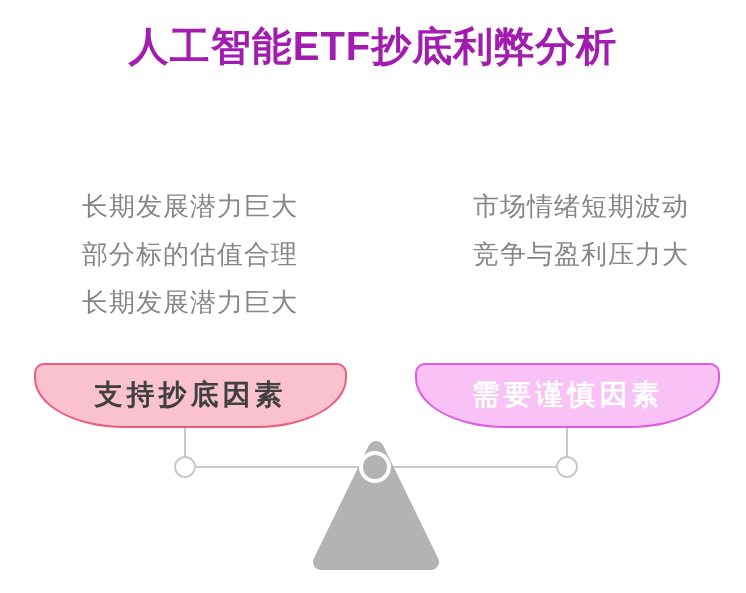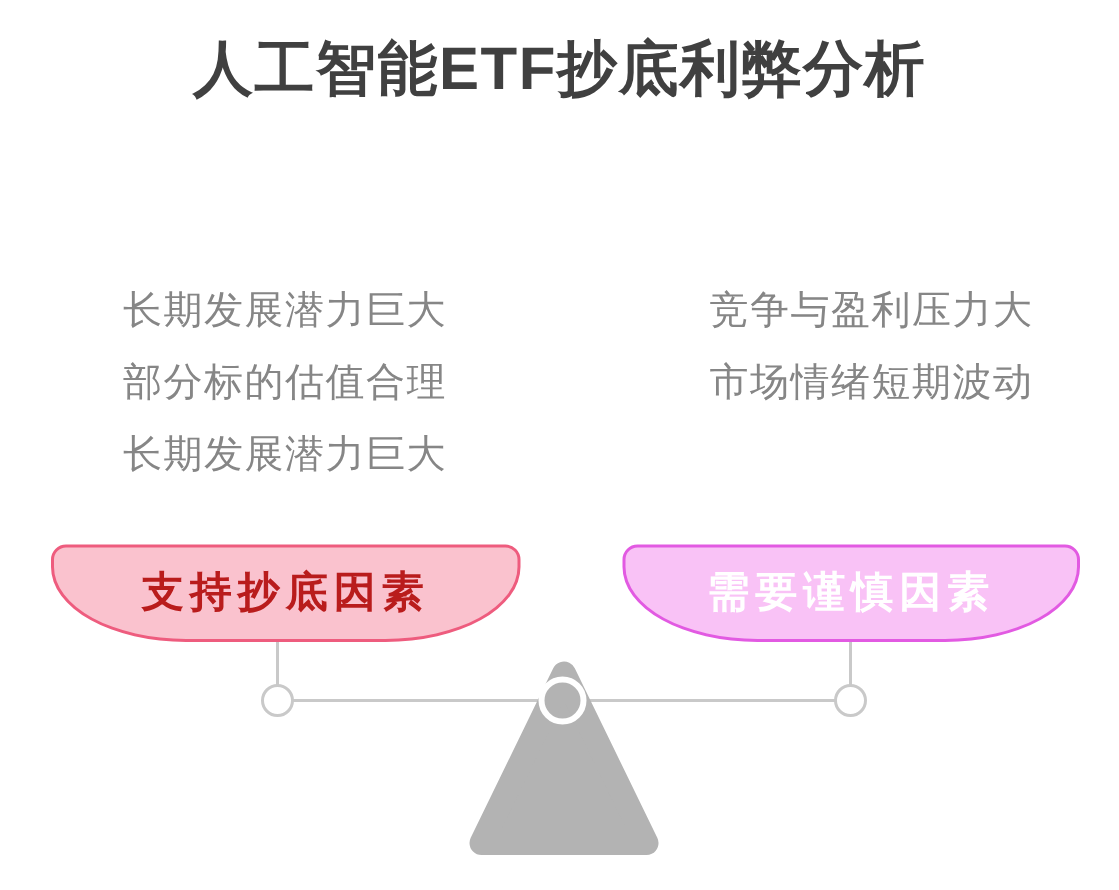--- a/index.html
+++ b/index.html
@@ -96,35 +96,35 @@
     border: 4px solid;
     border-radius: 50%;
     background: transparent;
   }
 </style>
 </head>
 <body>
 
 <div class="canvas">
 
-  <h1 class="title" style="color: #404040;">人工智能ETF抄底利弊分析</h1>
+  <h1 class="title" style="color: #a21caf;">人工智能ETF抄底利弊分析</h1>
 
   <div class="items items-left" style="color: rgb(134, 134, 134);">
     <div class="item">长期发展潜力巨大</div>
     <div class="item">部分标的估值合理</div>
     <div class="item">长期发展潜力巨大</div>
   </div>
 
   <div class="items items-right" style="color: rgb(134, 134, 134);">
+    <div class="item">市场情绪短期波动</div>
     <div class="item">竞争与盈利压力大</div>
-    <div class="item">市场情绪短期波动</div>
   </div>
 
   <div class="pan pan-left" style="background-color: rgb(250, 194, 206); border-color: rgb(238, 92, 126);">
-    <span class="pan-label" style="color: #b91c1c;">支持抄底因素</span>
+    <span class="pan-label" style="color: #404040;">支持抄底因素</span>
   </div>
 
   <div class="pan pan-right" style="background-color: rgb(249, 194, 246); border-color: rgb(226, 90, 226); text-align: center;">
     <span class="pan-label" style="color: rgb(255, 255, 255);">需要谨慎因素</span>
   </div>
 
   <div class="connector connector-left" style="background-color: rgb(201, 201, 201);"></div>
 
   <div class="connector connector-right" style="background-color: rgb(201, 201, 201);"></div>
 

